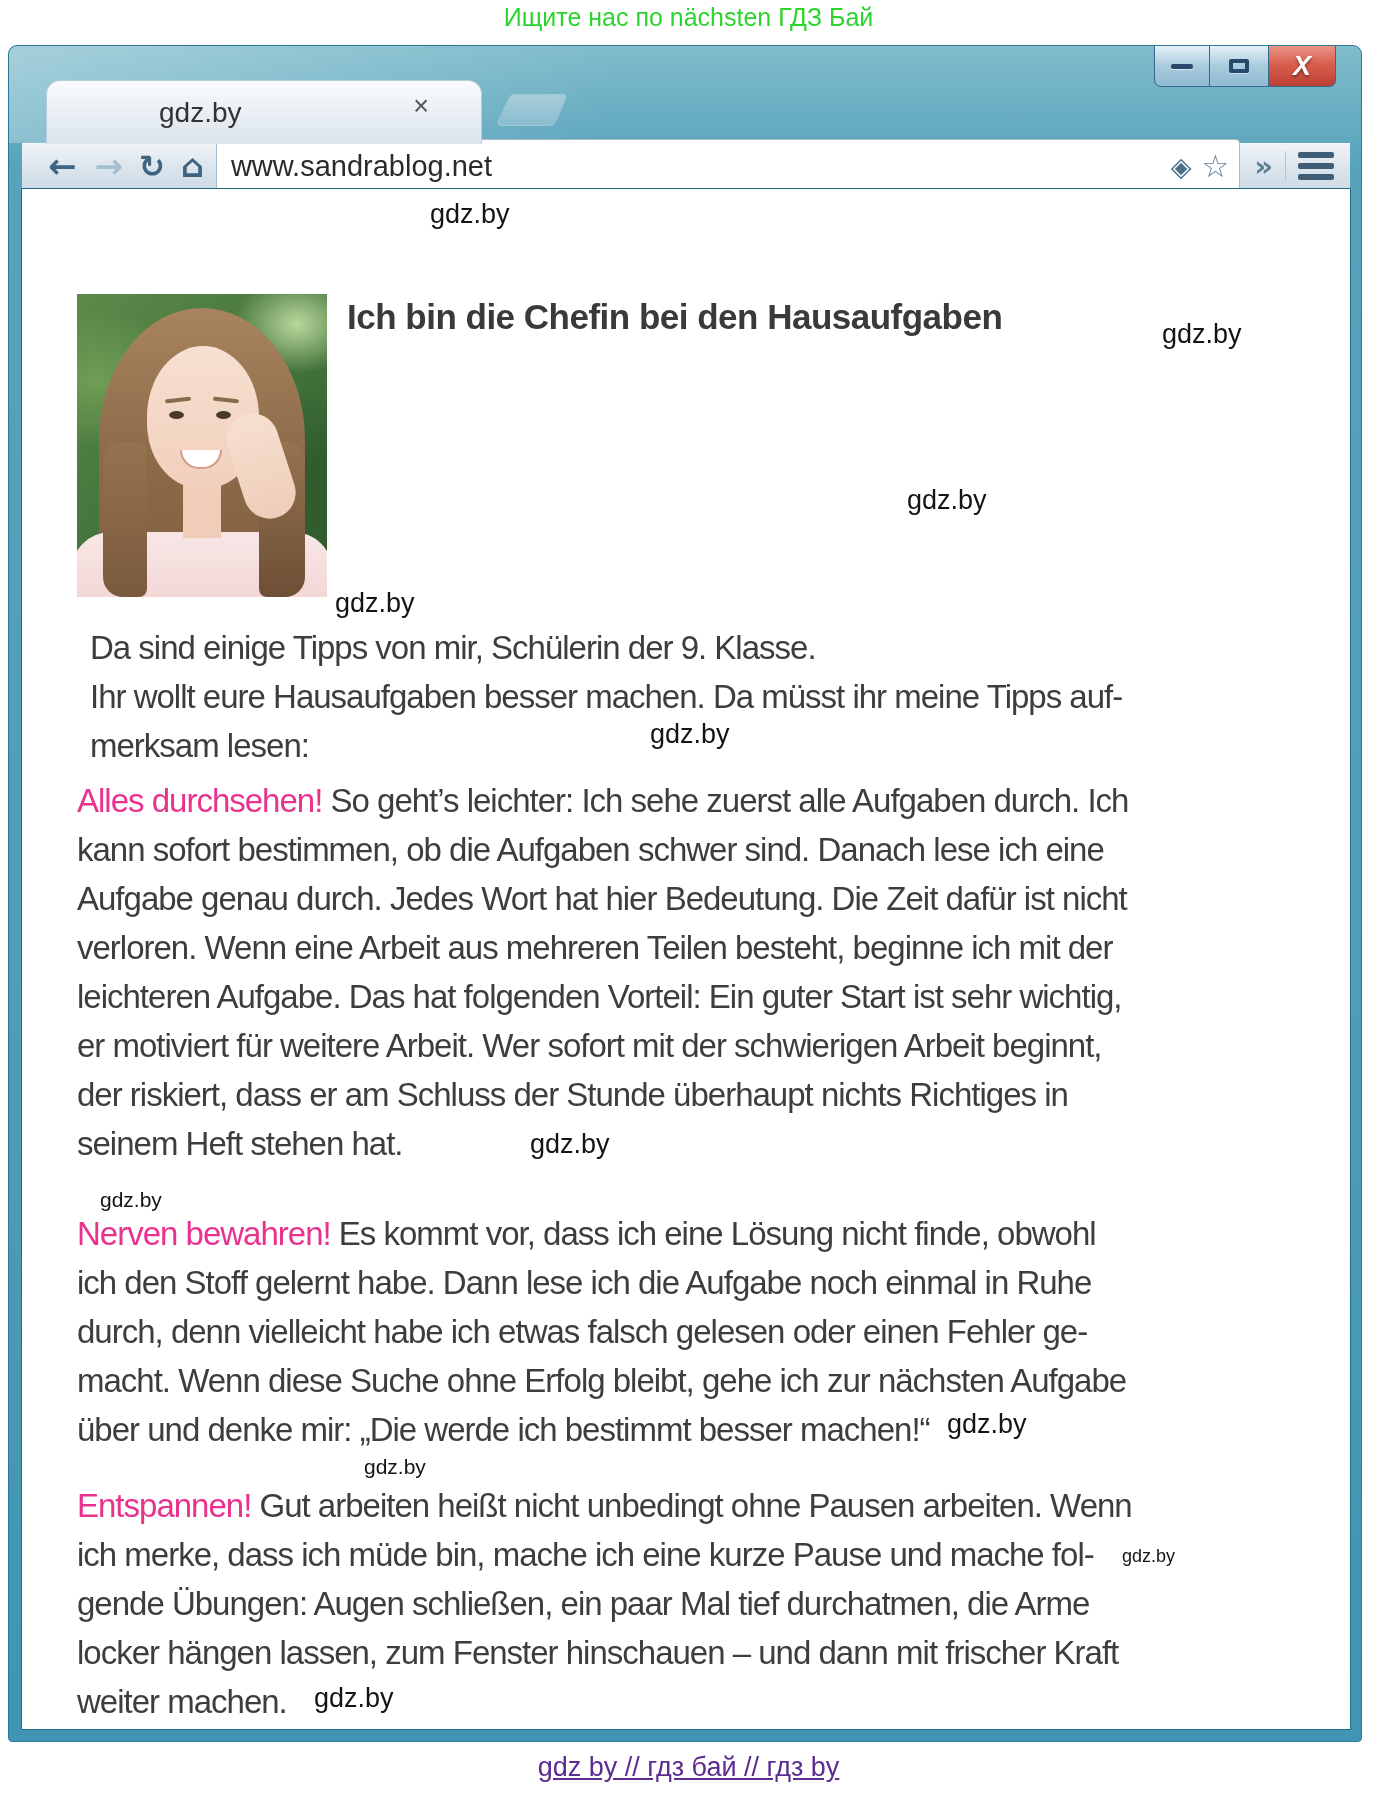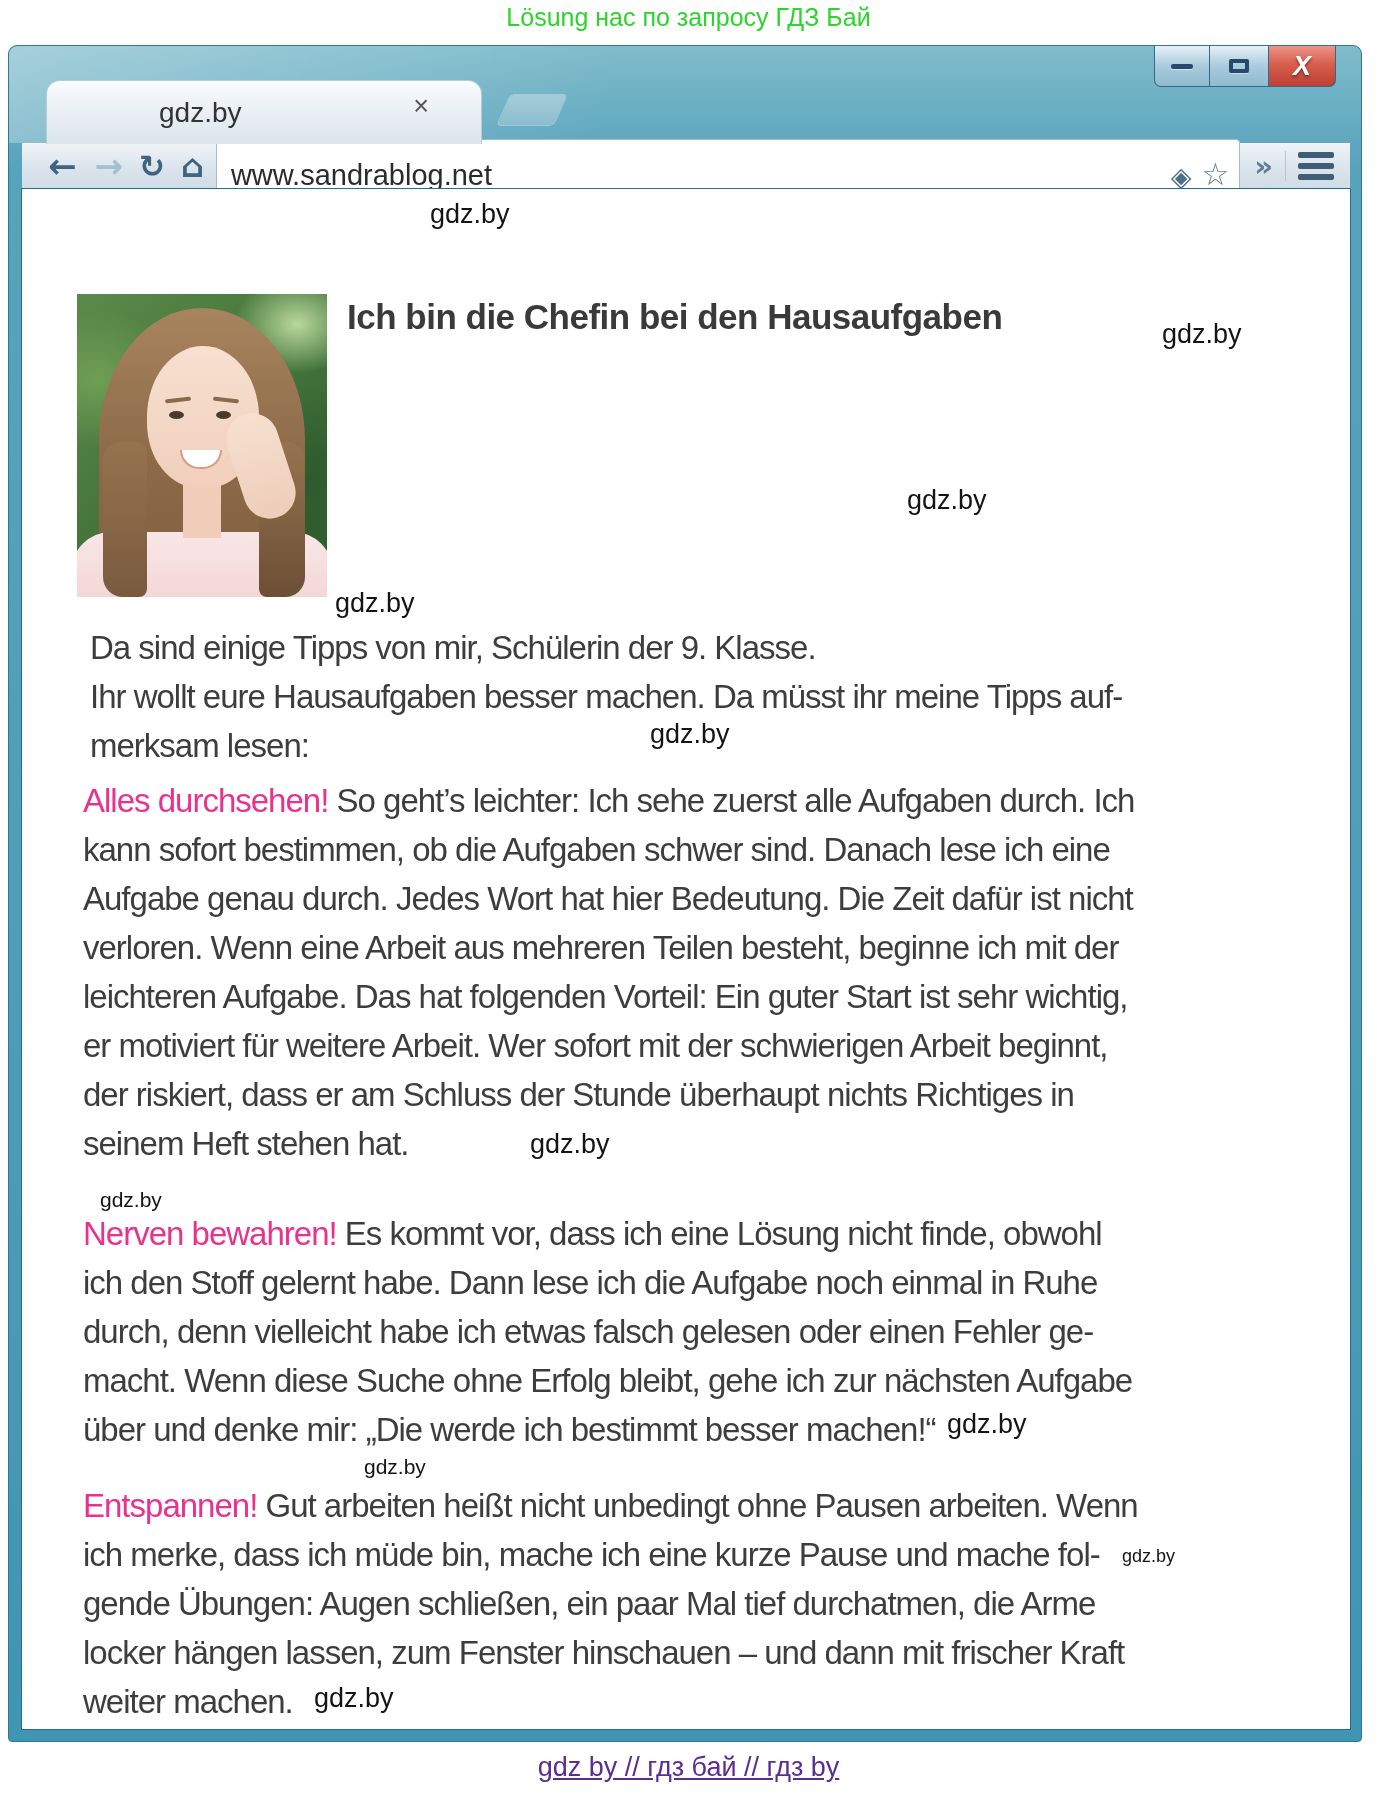--- a/index.html
+++ b/index.html
@@ -54,21 +54,21 @@
              background:linear-gradient(#eef3f7,#dbe4ec 55%,#cfdce6);
              border-top:1px solid #f4f8fa; border-bottom:1px solid #b9c9d6;
              display:flex; align-items:center; padding:0 16px 0 26px; }
   .nav-btn { font-family:"DejaVu Sans", sans-serif; font-weight:bold; line-height:1;
              color:#3d6480; }
   .back    { font-size:34px; margin-right:18px; }
   .forward { font-size:34px; margin-right:16px; color:#a3bfd0; }
   .reload  { font-size:31px; margin-right:16px; }
   .home    { font-size:32px; margin-right:12px; }
   .urlbar { flex:1; height:54px; background:#fff; border:1px solid #a7bccb; border-radius:4px;
-            display:flex; align-items:flex-end; padding:0 10px 0 14px; margin-right:12px; }
+            display:flex; align-items:center; padding:0 10px 0 14px; margin-right:12px; }
   .url-text { flex:1; font-size:29px; color:#2b2b2b; }
   .icon-diamond { font-family:"DejaVu Sans", sans-serif; font-size:27px; color:#4a708a; margin-right:10px; }
   .icon-star    { font-family:"DejaVu Sans", sans-serif; font-size:31px; color:#5d8099; }
   .overflow { font-family:"DejaVu Sans", sans-serif; font-size:29px; font-weight:bold;
               color:#5d7f95; margin:0 12px 0 2px; }
   .toolbar .divider { width:1px; height:30px; background:#b4c5d2; margin-right:12px; }
   .menu-icon { width:36px; display:flex; flex-direction:column; gap:5px; }
   .menu-icon i { height:6px; background:#3f5e76; border-radius:2px; }
 
   
@@ -86,21 +86,21 @@
   .wm7 {left:78px;  top:999px;} .wm8 {left:925px; top:1220px;} .wm9 {left:342px; top:1266px;}
   .wm10{left:1100px;top:1357px;}.wm11{left:292px; top:1494px;}
 
   .art-head { position:absolute; left:325px; top:108px; width:960px; font-size:35px;
               font-weight:bold; letter-spacing:-0.5px; color:#3a3a3a; }
   .intro { position:absolute; left:325px; top:158px; width:952px; font-size:33px;
            font-style:italic; line-height:47px; color:#3d3d3d; white-space:pre-line;
            letter-spacing:-0.5px; word-spacing:5px; }
   .lead { position:absolute; left:68px; top:434px; width:1275px; font-size:33px;
           line-height:49px; color:#3d3d3d; white-space:pre-line; letter-spacing:-1px; }
-  .tip { position:absolute; left:61px; width:1275px; font-size:33px; line-height:49px;
+  .tip { position:absolute; left:55px; width:1275px; font-size:33px; line-height:49px;
          color:#3d3d3d; white-space:pre-line; letter-spacing:-1px; }
   .tip1 { top:587px; } .tip2 { top:1020px; } .tip3 { top:1292px; }
   .tip .label { color:#e9318e; }
 
   
   .photo { position:absolute; left:55px; top:105px; width:250px; height:303px; overflow:hidden;
     background:
       radial-gradient(ellipse 90px 70px at 88% 10%, #b9d89c, rgba(185,216,156,0) 70%),
       radial-gradient(ellipse 120px 95px at 8% 28%, #6f9e55, rgba(111,158,85,0) 72%),
       radial-gradient(ellipse 150px 130px at 92% 62%, #2f5a2d, rgba(47,90,45,0) 75%),
@@ -124,21 +124,21 @@
   .ph-eye { width:15px; height:8px; background:#4a3a2e; border-radius:50%; top:117px; }
   .ph-eye.l { left:92px; } .ph-eye.r { left:139px; }
   .ph-smile { left:103px; top:156px; width:42px; height:19px; background:#fff;
               border:2px solid #d89a8c; border-top:none; border-radius:0 0 22px 22px; }
   .ph-hand { left:158px; top:118px; width:52px; height:108px; border-radius:26px;
              background:linear-gradient(#f7e0d0,#eecdb9); transform:rotate(-18deg); }
 </style>
 </head>
 <body>
 
-<div class="promo-top">Lösung нас по запросу ГДЗ Бай</div>
+<div class="promo-top">Ищите нас по nächsten ГДЗ Бай</div>
 
 <div class="window">
 
   <div class="titlebar"></div>
 
   <div class="win-controls">
     <div class="win-btn min">
         <span class="glyph-bar"></span>
       </div>
     <div class="win-btn max">

